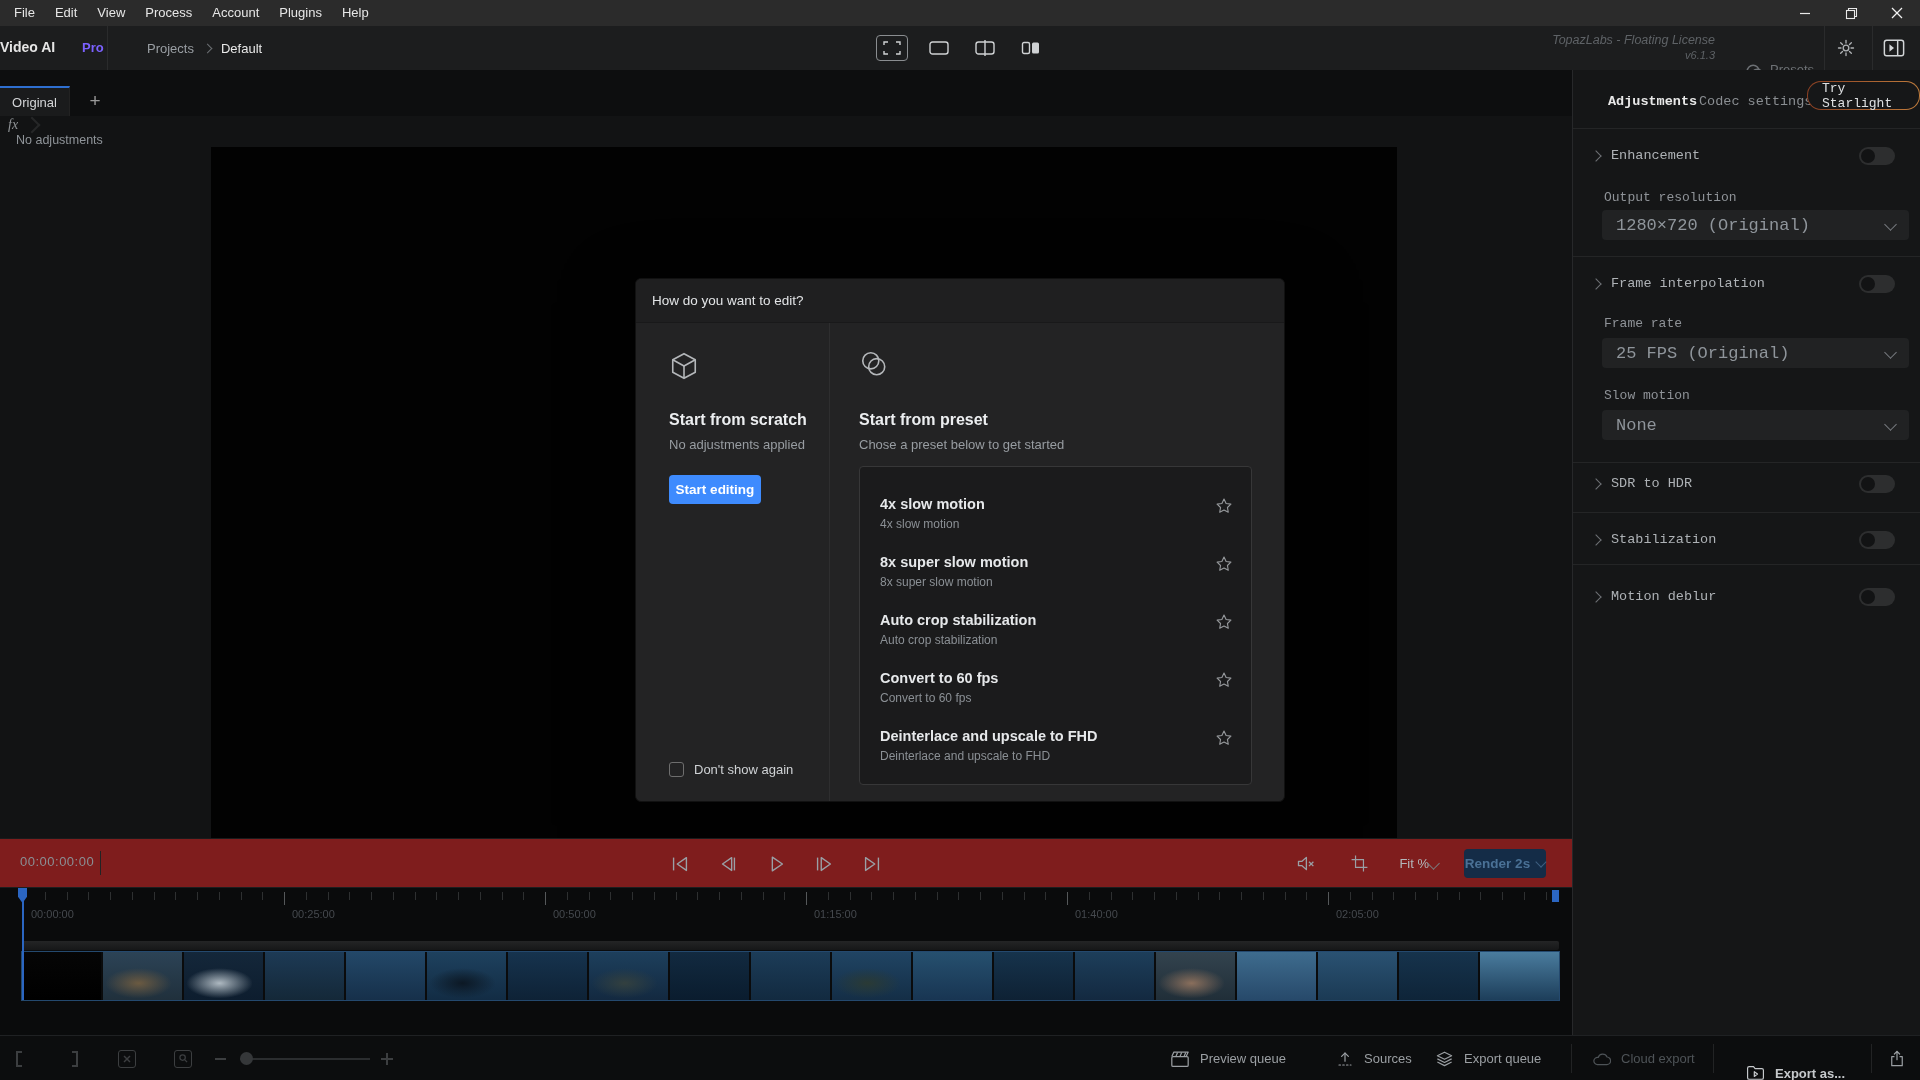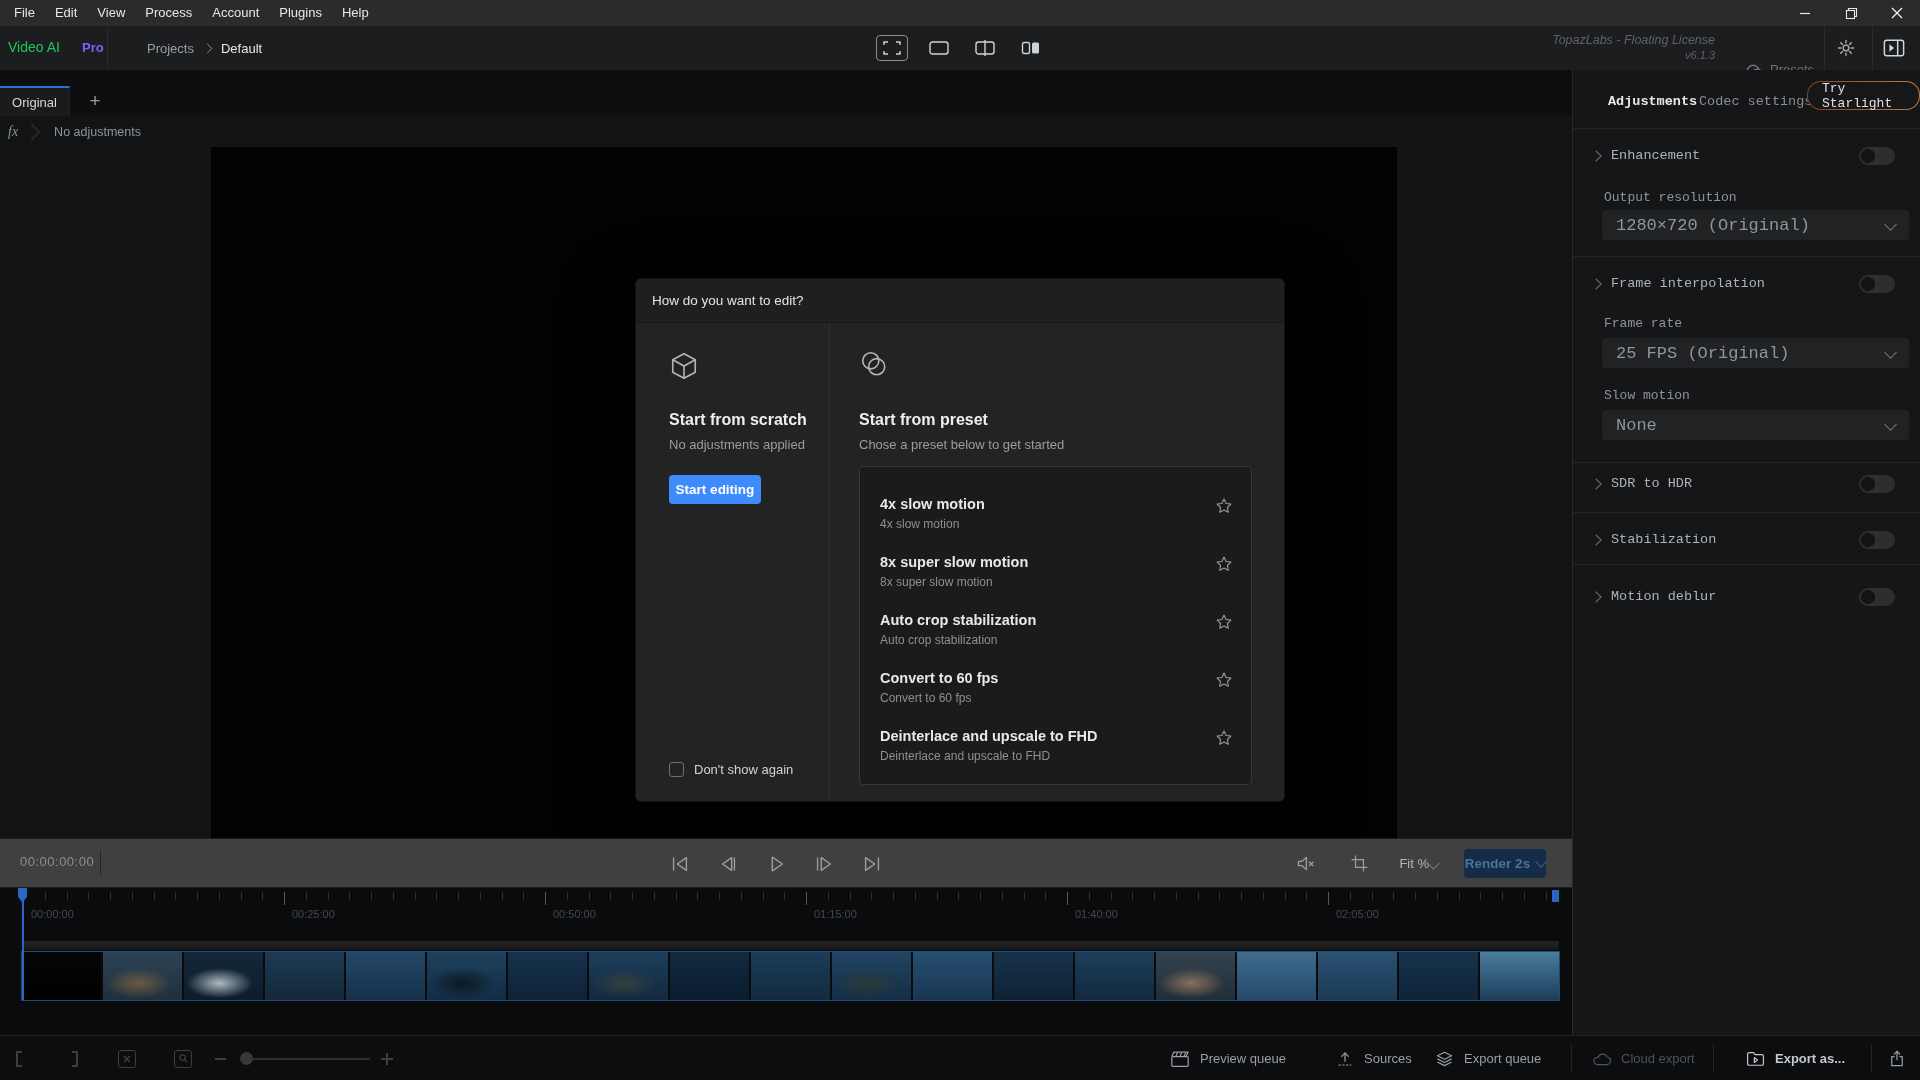--- a/index.html
+++ b/index.html
@@ -10,21 +10,21 @@
 
   
   #menubar{left:0;top:0;width:1920px;height:26px;background:#2b2b2b;display:flex;align-items:center;}
   .menu-item{font-size:13px;color:#e6e6e6;padding:0 10px;line-height:26px;cursor:default;}
   .menu-item:first-child{padding-left:14px;}
   .winbtns{position:absolute;right:0;top:0;height:26px;display:flex;}
   .winbtn{width:46px;height:26px;display:flex;align-items:center;justify-content:center;}
 
   
   #header{left:0;top:26px;width:1920px;height:44px;background:#1c1d1e;border-bottom:1px solid #151515;}
-  .appname{position:absolute;left:8px;top:13px;font-size:14px;font-weight:400;color:#22c55e;}
+  .appname{position:absolute;left:0;top:13px;font-size:14px;font-weight:700;color:#e5e5e5;}
   .appbadge{position:absolute;left:82px;top:14px;font-size:13px;font-weight:700;color:#7b61ff;}
   .hdiv{position:absolute;top:0;width:1px;height:44px;background:#2a2b2c;}
   .breadcrumb{position:absolute;left:147px;top:0;height:44px;display:flex;align-items:center;gap:10px;font-size:13px;}
   .crumb-root{color:#9a9fa4;}
   .crumb-cur{color:#e9e9e9;}
   .chev-sep{width:6px;height:6px;border-right:1.5px solid #6b6f73;border-top:1.5px solid #6b6f73;transform:rotate(45deg);}
   .viewicons{position:absolute;left:876px;top:0;height:44px;display:flex;align-items:center;gap:16px;}
   .viewbtn{width:30px;height:24px;display:flex;align-items:center;justify-content:center;border-radius:4px;}
   .viewbtn.sel{border:1px solid #8a8d90;}
   .license{position:absolute;right:205px;top:7px;text-align:right;color:#5e6266;font-style:italic;}
@@ -33,21 +33,21 @@
   .presets-btn{position:absolute;left:1744px;top:0;height:44px;display:flex;align-items:flex-start;gap:4px;color:#6d7175;font-size:13px;margin-top:36px;}
   .hicon-btn{position:absolute;top:0;height:44px;width:44px;display:flex;align-items:center;justify-content:center;}
 
   
   #tabbar{left:0;top:70px;width:1572px;height:46px;background:#0d0e0f;}
   .tab{position:absolute;left:0;top:16px;width:70px;height:30px;background:#1a1b1c;border-top:2px solid #2e6fd0;
     display:flex;align-items:center;justify-content:center;font-size:13px;color:#d4d6d8;box-sizing:border-box;border-right:1px solid #222;}
   .tab-add{position:absolute;left:80px;top:16px;width:30px;height:30px;display:flex;align-items:center;justify-content:center;color:#9a9a9a;font-size:19px;}
 
   
-  #adjbar{left:0;top:116px;width:1572px;height:31px;background:#121314;display:flex;align-items:center;}
+  #adjbar{left:0;top:116px;width:1572px;height:31px;background:#121314;display:flex;align-items:flex-start;flex-direction:column;}
   .fxgroup{display:flex;align-items:center;height:31px;}
   .fx{font-style:italic;font-size:14px;color:#8f9396;margin-left:8px;font-family:"Liberation Serif",serif;}
   .fx-chev{width:10px;height:10px;border-right:2px solid #262728;border-top:2px solid #262728;transform:rotate(45deg);margin-left:8px;}
   .adj-status{font-size:12.5px;color:#8f9499;margin-left:16px;}
 
   
   #viewer{left:0;top:147px;width:1572px;height:691px;background:#121314;}
   #video{position:absolute;left:211px;top:0;width:1186px;height:691px;background:#020202;}
 
   
@@ -86,21 +86,21 @@
   .sb-chev{position:absolute;left:19px;top:6px;width:7px;height:7px;border-right:1.5px solid #6e7276;border-top:1.5px solid #6e7276;transform:rotate(45deg);}
   .sb-label{position:absolute;left:38px;top:2px;font-size:13.5px;color:#aeb2b6;}
   .toggle{position:absolute;right:26px;top:1px;width:36px;height:18px;border-radius:9px;background:#2d2e2f;}
   .toggle .knob{position:absolute;left:2px;top:2px;width:14px;height:14px;border-radius:50%;background:#121314;}
   .fieldlabel{position:absolute;left:31px;font-size:13px;color:#8f9398;}
   .dropdown{position:absolute;left:29px;width:307px;height:30px;background:#212223;border-radius:4px;box-sizing:border-box;
     display:flex;align-items:center;padding:0 14px;font-size:17px;color:#8f959b;}
   .dd-chev{position:absolute;right:14px;top:10px;width:8px;height:8px;border-right:1.5px solid #797d81;border-bottom:1.5px solid #797d81;transform:rotate(45deg);}
 
   
-  #playbar{left:0;top:838px;width:1572px;height:49px;background:#404040;border-top:1px solid #1a1b1c;box-sizing:border-box;}
+  #playbar{left:0;top:838px;width:1572px;height:49px;background:#7f1d1d;border-top:1px solid #1a1b1c;box-sizing:border-box;}
   #timecode{position:absolute;left:20px;top:15px;font-size:13px;color:#8a8f94;letter-spacing:.5px;}
   .pb-div{position:absolute;left:100px;top:12px;width:1px;height:24px;background:#222324;}
   .transport{position:absolute;left:666px;top:0;height:49px;display:flex;align-items:center;gap:20px;}
   .tbtn{width:28px;height:28px;display:flex;align-items:center;justify-content:center;}
   .pb-right{position:absolute;right:26px;top:0;height:49px;display:flex;align-items:center;gap:26px;}
   .fitgroup{display:flex;align-items:center;gap:0;font-size:13px;color:#b3b7bb;}
   #render-btn{width:82px;height:29px;background:#142c47;border-radius:4px;display:flex;align-items:center;justify-content:center;gap:7px;
     font-size:13.5px;font-weight:600;color:#4a7196;}
   .render-chev{width:7px;height:7px;border-right:1.5px solid #3d5f80;border-bottom:1.5px solid #3d5f80;transform:rotate(45deg);margin-top:-3px;}
 
@@ -116,21 +116,21 @@
   #playhead-flag{position:absolute;left:18px;top:0;width:9px;height:15px;background:#2b66c2;
     clip-path:polygon(0 0,100% 0,100% 58%,50% 100%,0 58%);}
   #playhead-stem{position:absolute;left:22px;top:0;width:2px;height:112px;background:#2b66c2;}
   #end-marker{position:absolute;left:1552px;top:2px;width:7px;height:12px;background:#2b66c2;}
 
   
   #bottombar{left:0;top:1035px;width:1920px;height:45px;background:#0c0d0e;border-top:1px solid #1f2123;box-sizing:border-box;}
   .bb-div{position:absolute;top:8px;width:1px;height:29px;background:#222324;}
   .bb-item{position:absolute;top:0;height:45px;display:flex;align-items:center;gap:10px;font-size:13px;color:#9b9fa3;}
   .bb-item.dim{color:#4e5357;}
-  .bb-item.bright{color:#c5c8cb;font-weight:600;}
+  .bb-item.bright{color:#c5c8cb;font-weight:600;align-items:flex-end;}
   .bracket{width:6px;height:16px;box-sizing:border-box;}
   .bracket.l{border-left:2px solid #3c3e40;border-top:2px solid #3c3e40;border-bottom:2px solid #3c3e40;}
   .bracket.r{border-right:2px solid #3c3e40;border-top:2px solid #3c3e40;border-bottom:2px solid #3c3e40;}
   .minibox{width:18px;height:18px;border:1.5px solid #3c3e40;border-radius:3px;display:flex;align-items:center;justify-content:center;box-sizing:border-box;}
   .zoomline{position:absolute;top:21.5px;left:240px;width:130px;height:2px;background:#2b2d2f;}
   .zoomknob{position:absolute;top:16px;left:240px;width:13px;height:13px;border-radius:50%;background:#353739;}
   .minus-glyph{width:11px;height:2px;background:#3c3e40;}
   .plus-glyph{position:relative;width:12px;height:12px;}
   .plus-glyph:before,.plus-glyph:after{content:"";position:absolute;background:#3c3e40;}
   .plus-glyph:before{left:0;top:5px;width:12px;height:2px;}

